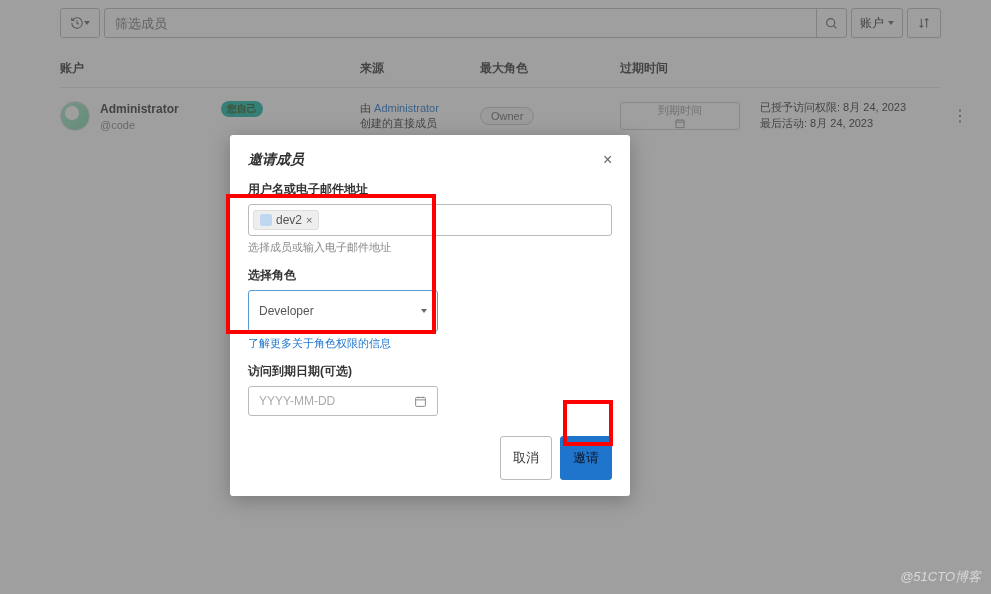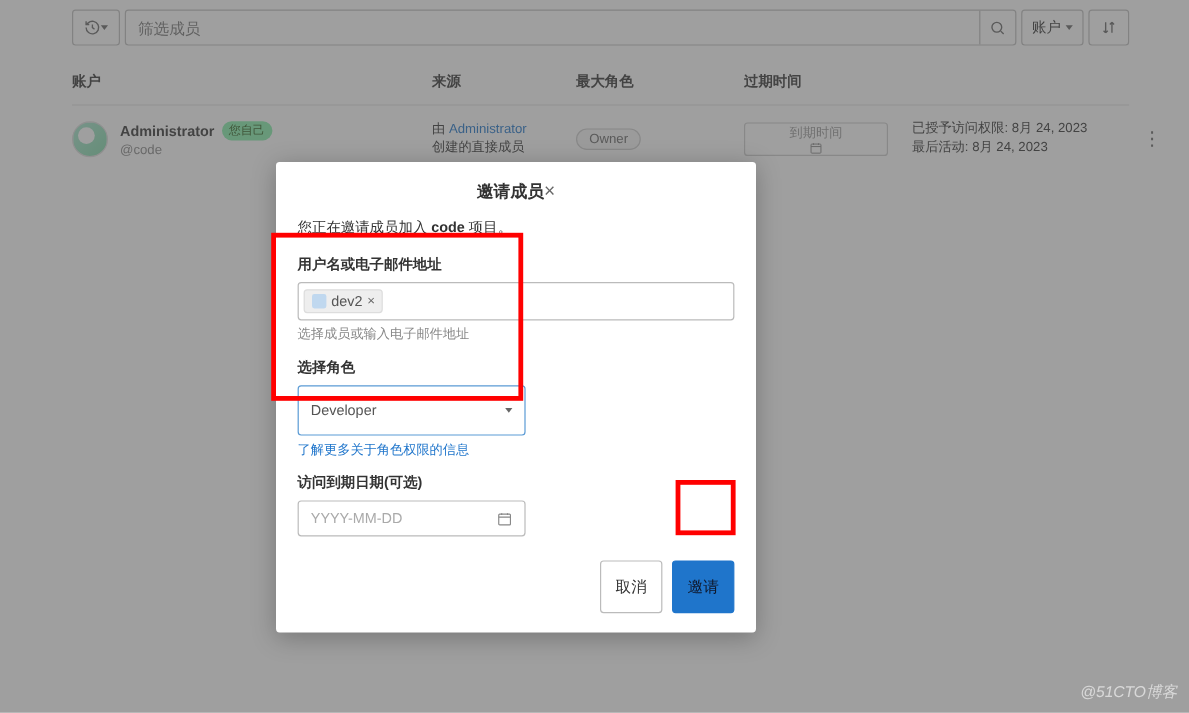--- a/index.html
+++ b/index.html
@@ -93,22 +93,22 @@
       background: linear-gradient(135deg, #a8e6cf 0%, #7fd8a8 100%);
       border: 1px solid #ddd;
       position: relative;
     }
     .avatar::after {
       content: ''; position: absolute; width: 14px; height: 14px;
       background: #fff; border-radius: 50%; top: 4px; left: 4px;
     }
     .member-name { display: flex; align-items: center; gap: 6px; font-weight: 600; }
     .self-badge {
-      background: #86efac; color: #2a5a1a;
-      padding: 1px 6px; border-radius: 8px; font-size: 10px; font-weight: 400;
+      background: #14b8a6; color: #2a5a1a;
+      padding: 1px 6px; border-radius: 8px; font-size: 10px; font-weight: 700; margin-left: 36px;
     }
     .member-handle { color: #888; font-size: 11px; margin-top: 2px; }
     .source-cell { font-size: 11px; line-height: 1.4; }
     .source-link { color: #1f75cb; }
     .role-badge {
       display: inline-block; border: 1px solid #ccc; background: #f5f5f5;
       padding: 2px 10px; border-radius: 10px; font-size: 11px; color: #666;
     }
     .date-box {
       border: 1px solid #ccc; border-radius: 3px; height: 28px;
@@ -127,22 +127,23 @@
     .modal {
       position: absolute;
       left: 230px; top: 135px;
       width: 400px;
       background: #fff;
       border-radius: 3px;
       box-shadow: 0 4px 20px rgba(0,0,0,0.25);
       padding: 16px 18px 16px 18px;
     }
     .modal-title-row {
-      display: flex; justify-content: center; align-items: center;
+      display: flex; justify-content: space-between; align-items: center;
       margin-bottom: 12px;
+      font-style: italic;
     }
     .modal-title { font-weight: 700; font-size: 14px; }
     .modal-close { color: #666; cursor: pointer; font-size: 16px; }
     .modal-desc { font-size: 12px; color: #333; margin-bottom: 14px; }
     .modal-desc b { font-weight: 700; }
     .form-label { font-size: 12px; font-weight: 700; color: #333; margin-bottom: 6px; }
     .token-field {
       border: 1px solid #bbb; border-radius: 3px; min-height: 32px;
       padding: 4px; display: flex; align-items: center; gap: 4px;
       background: #fff;
@@ -261,23 +262,20 @@
   </div>
 </div>
 
 <div class="overlay"></div>
 
 <div class="modal">
   <div class="modal-title-row">
     <div class="modal-title">邀请成员</div>
     <div class="modal-close">×</div>
   </div>
-  <div class="modal-desc">
-    <span>您正在邀请成员加入 </span><b>code</b><span> 项目。</span>
-  </div>
 
   <div class="form-label">用户名或电子邮件地址</div>
   <div class="token-field">
     <span class="token-chip">
       <span class="token-avatar"></span>
       <span>dev2</span>
       <span class="token-x">×</span>
     </span>
   </div>
   <div class="help-text">选择成员或输入电子邮件地址</div>

